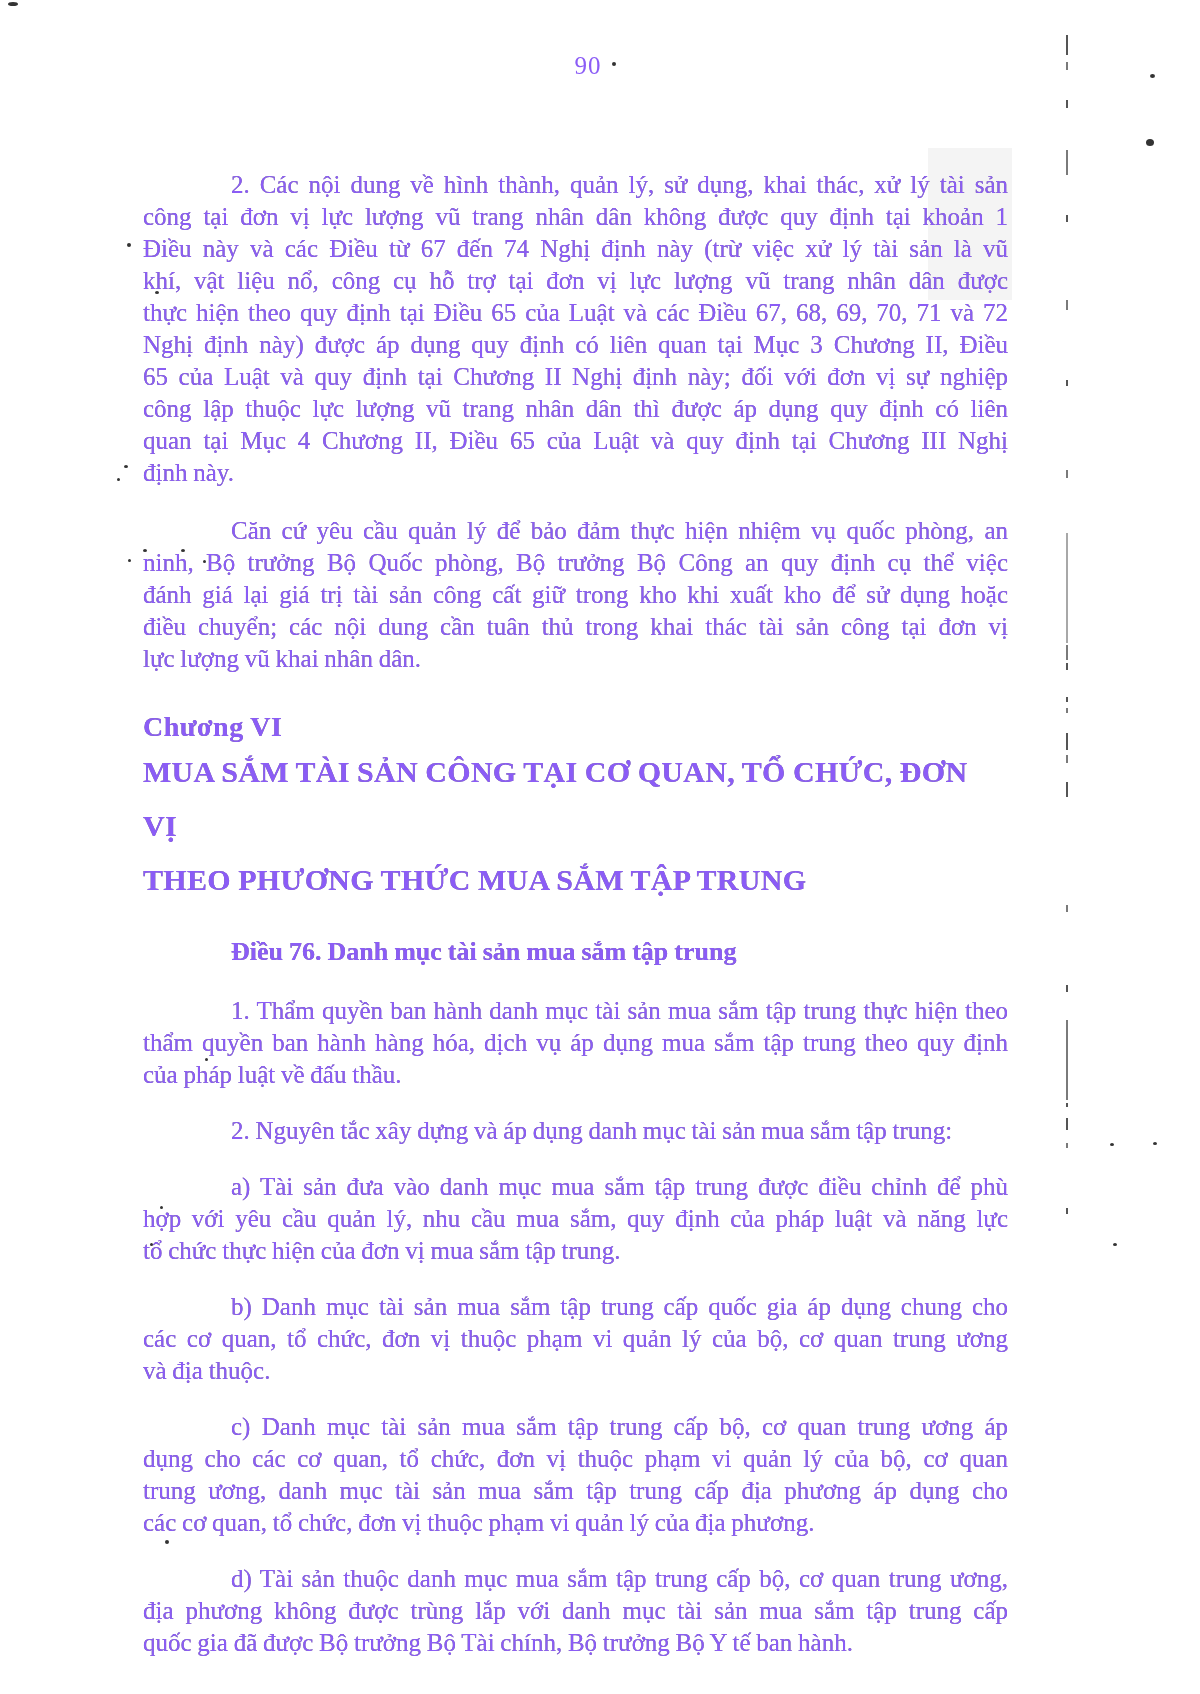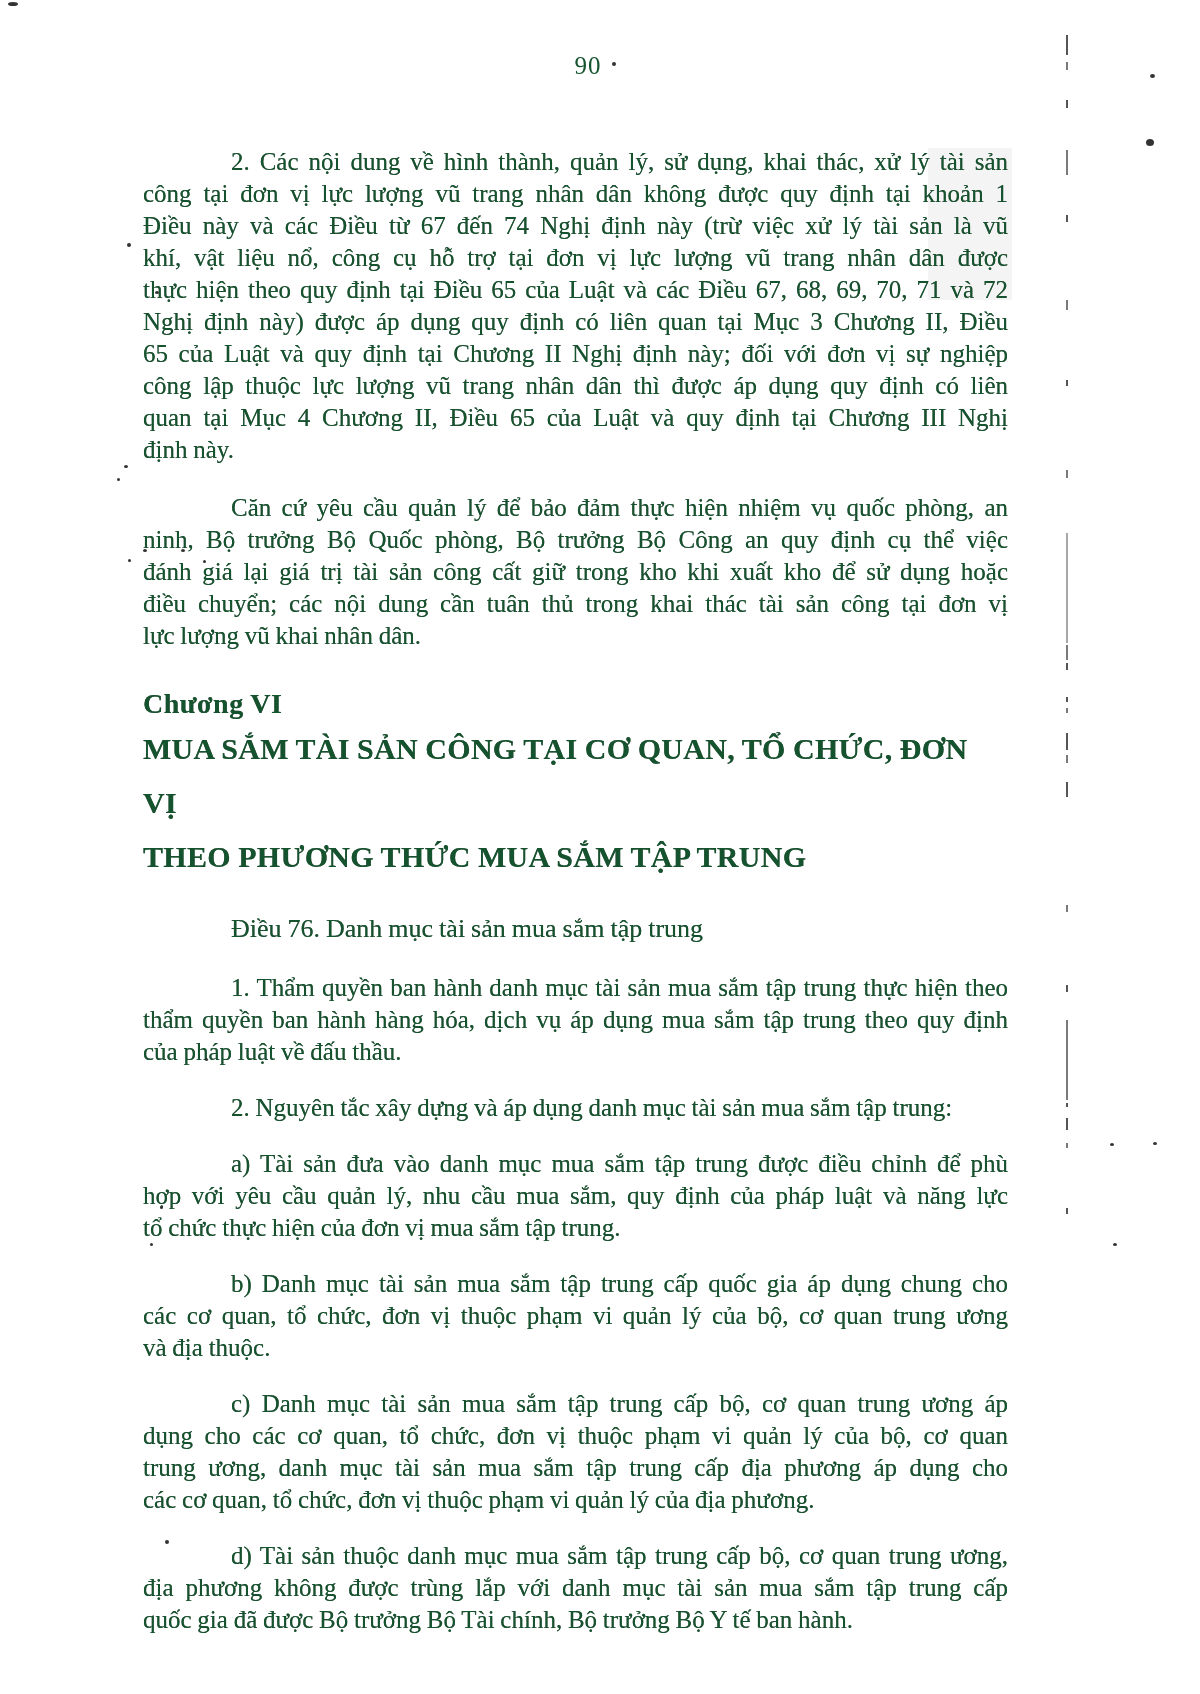--- a/index.html
+++ b/index.html
@@ -3,45 +3,45 @@
 <meta charset="utf-8">
 <style>
   html,body{margin:0;padding:0;background:#e8e8e8;}
   .page{
     position:relative;
     width:1200px;height:1694px;
     margin:0 auto;
     background:#ffffff;
     overflow:hidden;
     font-family:"Liberation Serif","DejaVu Serif",serif;
-    color:#14532d;
+    color:#8b5cf6;
   }
   .page-number{
     position:absolute;top:52px;left:0;width:1176px;
     text-align:center;
     font-size:25px;letter-spacing:1px;
   }
   .content{
     position:absolute;left:143px;top:146px;width:865px;
     font-size:25px;line-height:32px;
     word-spacing:-0.5px;
     text-shadow:0 0 0.5px rgba(0,0,0,0.55);
   }
   .para{margin:0;}
   .para .line{text-align:justify;text-align-last:justify;white-space:normal;}
   .para .line.last{text-align-last:left;}
-  .para .line:first-child{text-indent:88px;}
+  .para .line:first-child{text-indent:88px;margin-top:23px;}
   .mt26{margin-top:26px;}
   .mt24{margin-top:24px;}
   .chapter{margin-top:34px;font-weight:bold;}
   .chapter .kicker{font-size:28px;line-height:36px;letter-spacing:0.5px;}
   .chapter .title-line{font-size:30px;line-height:54px;letter-spacing:0.3px;}
   .article-heading{
     margin-top:28px;padding-left:88px;
-    font-weight:normal;font-size:26px;line-height:34px;
+    font-weight:bold;font-size:26px;line-height:34px;
   }
   
   .fold-seg{position:absolute;width:2px;background:#555;}
   .fold-seg.light{background:#a8a8a8;width:2px;}
   .fold-seg.mid{background:#7a7a7a;}
   .speck{position:absolute;background:#333;border-radius:50%;}
   .shade{position:absolute;background:rgba(0,0,0,0.045);}
 </style>
 </head>
 <body>

